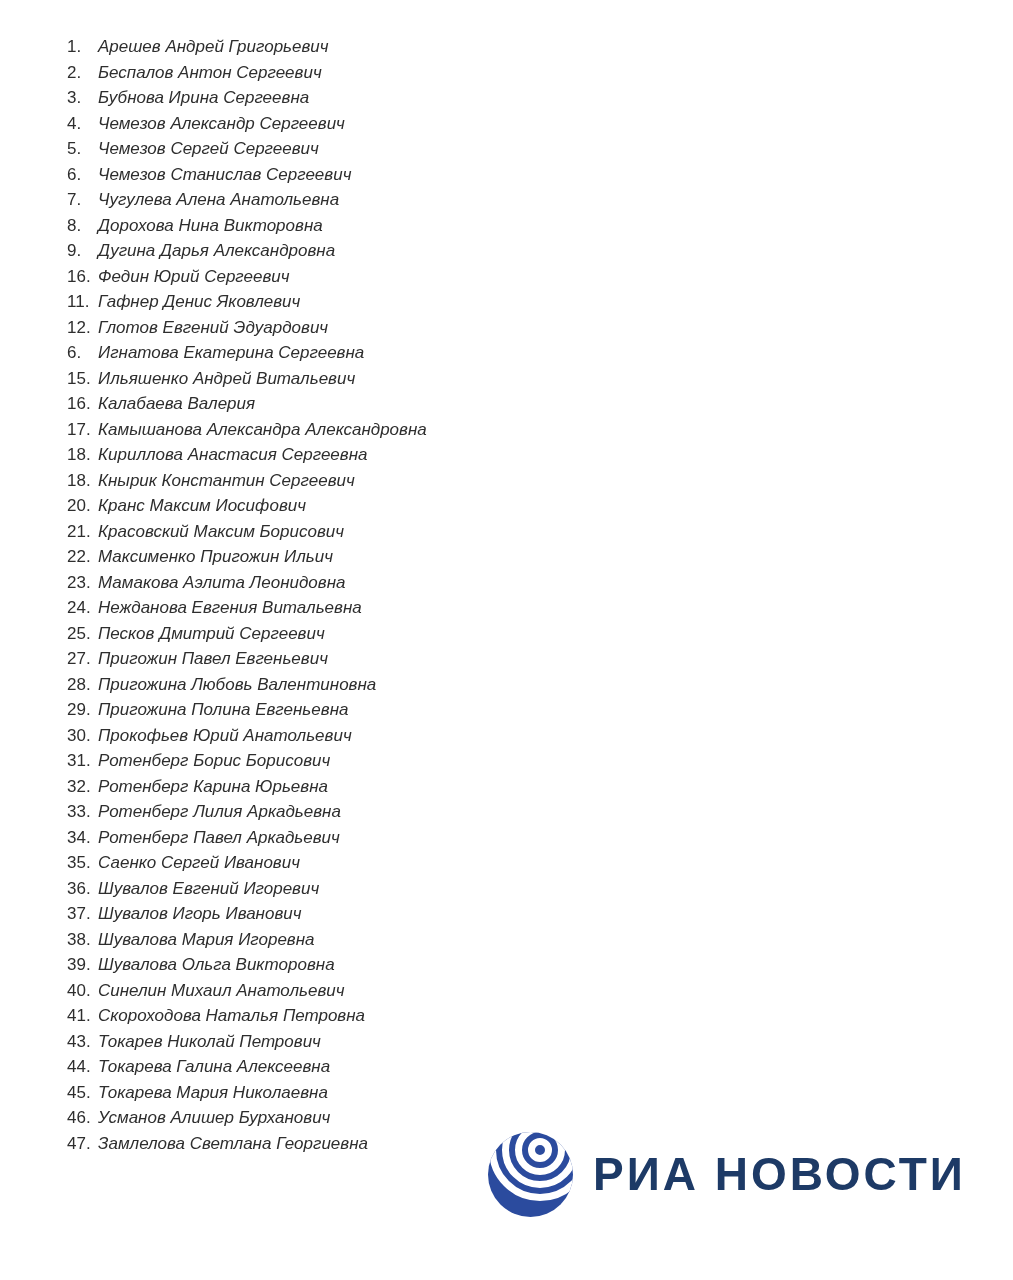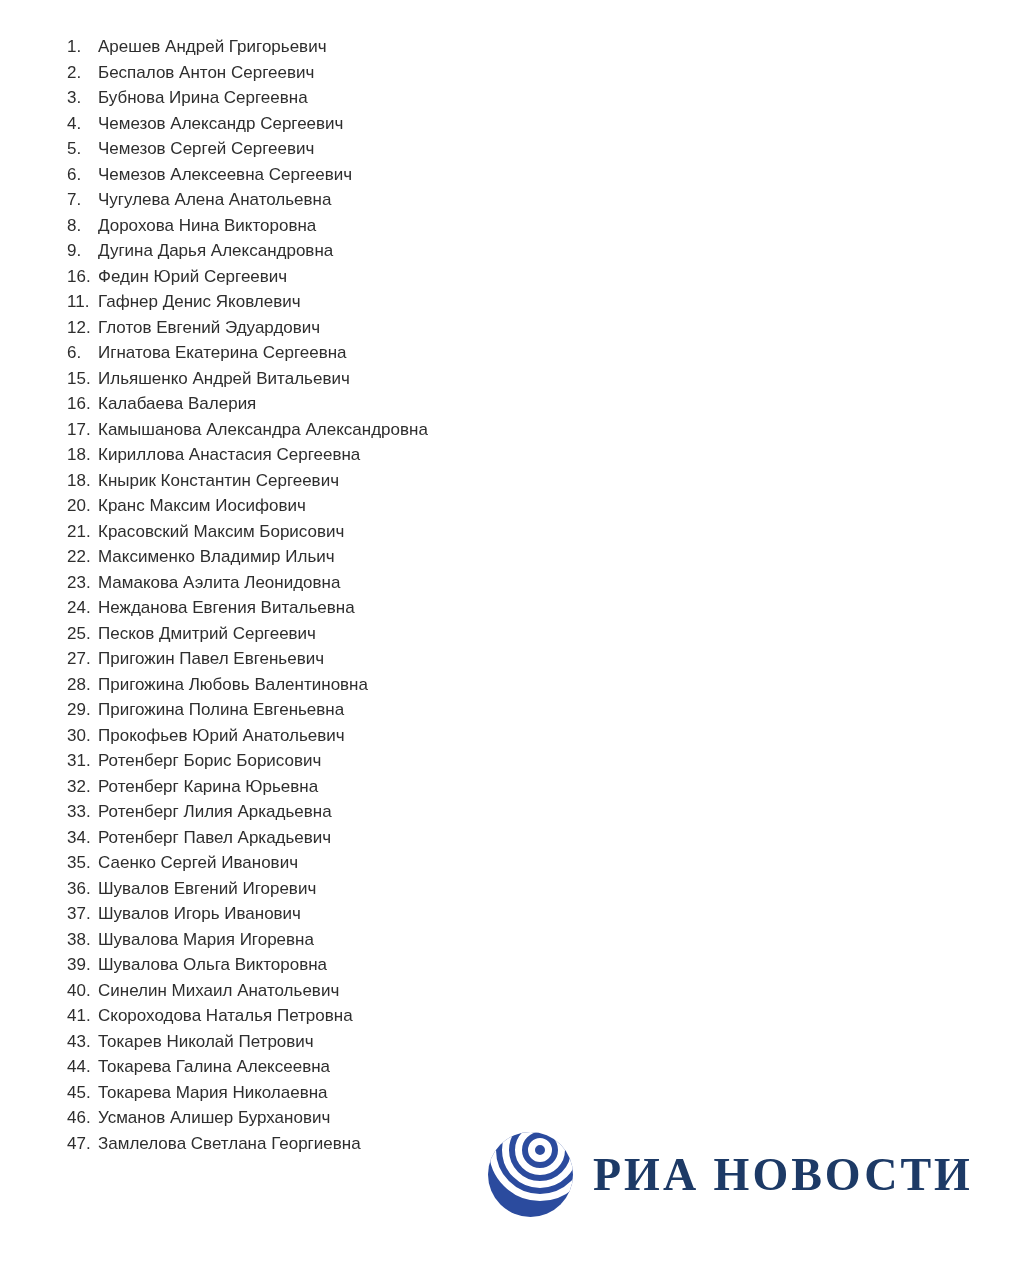--- a/index.html
+++ b/index.html
@@ -29,28 +29,28 @@
     font-size: 17px;
     color: #2e2e2e;
     white-space: nowrap;
   }
   .names-list .num {
     width: 31px;
     flex: 0 0 31px;
   }
   .names-list .name {
     flex: 1;
+    font-style: italic;
   }
   .logo {
     position: absolute;
     left: 488px;
     top: 1132px;
     display: flex;
     align-items: flex-start;
-    font-family: Liberation Serif, serif;
   }
   .globe-svg {
     width: 85px;
     height: 85px;
     display: block;
   }
   .globe-base {
     fill: var(--globe-color, #2b4b9e);
   }
   .globe-ring {
@@ -89,21 +89,21 @@
       <li>
         <span class="num">4.</span>
         <span class="name">Чемезов Александр Сергеевич</span>
       </li>
       <li>
         <span class="num">5.</span>
         <span class="name">Чемезов Сергей Сергеевич</span>
       </li>
       <li>
         <span class="num">6.</span>
-        <span class="name">Чемезов Алексеевна Сергеевич</span>
+        <span class="name">Чемезов Станислав Сергеевич</span>
       </li>
       <li>
         <span class="num">7.</span>
         <span class="name">Чугулева Алена Анатольевна</span>
       </li>
       <li>
         <span class="num">8.</span>
         <span class="name">Дорохова Нина Викторовна</span>
       </li>
       <li>
@@ -149,21 +149,21 @@
       <li>
         <span class="num">20.</span>
         <span class="name">Кранс Максим Иосифович</span>
       </li>
       <li>
         <span class="num">21.</span>
         <span class="name">Красовский Максим Борисович</span>
       </li>
       <li>
         <span class="num">22.</span>
-        <span class="name">Максименко Владимир Ильич</span>
+        <span class="name">Максименко Пригожин Ильич</span>
       </li>
       <li>
         <span class="num">23.</span>
         <span class="name">Мамакова Аэлита Леонидовна</span>
       </li>
       <li>
         <span class="num">24.</span>
         <span class="name">Нежданова Евгения Витальевна</span>
       </li>
       <li>

